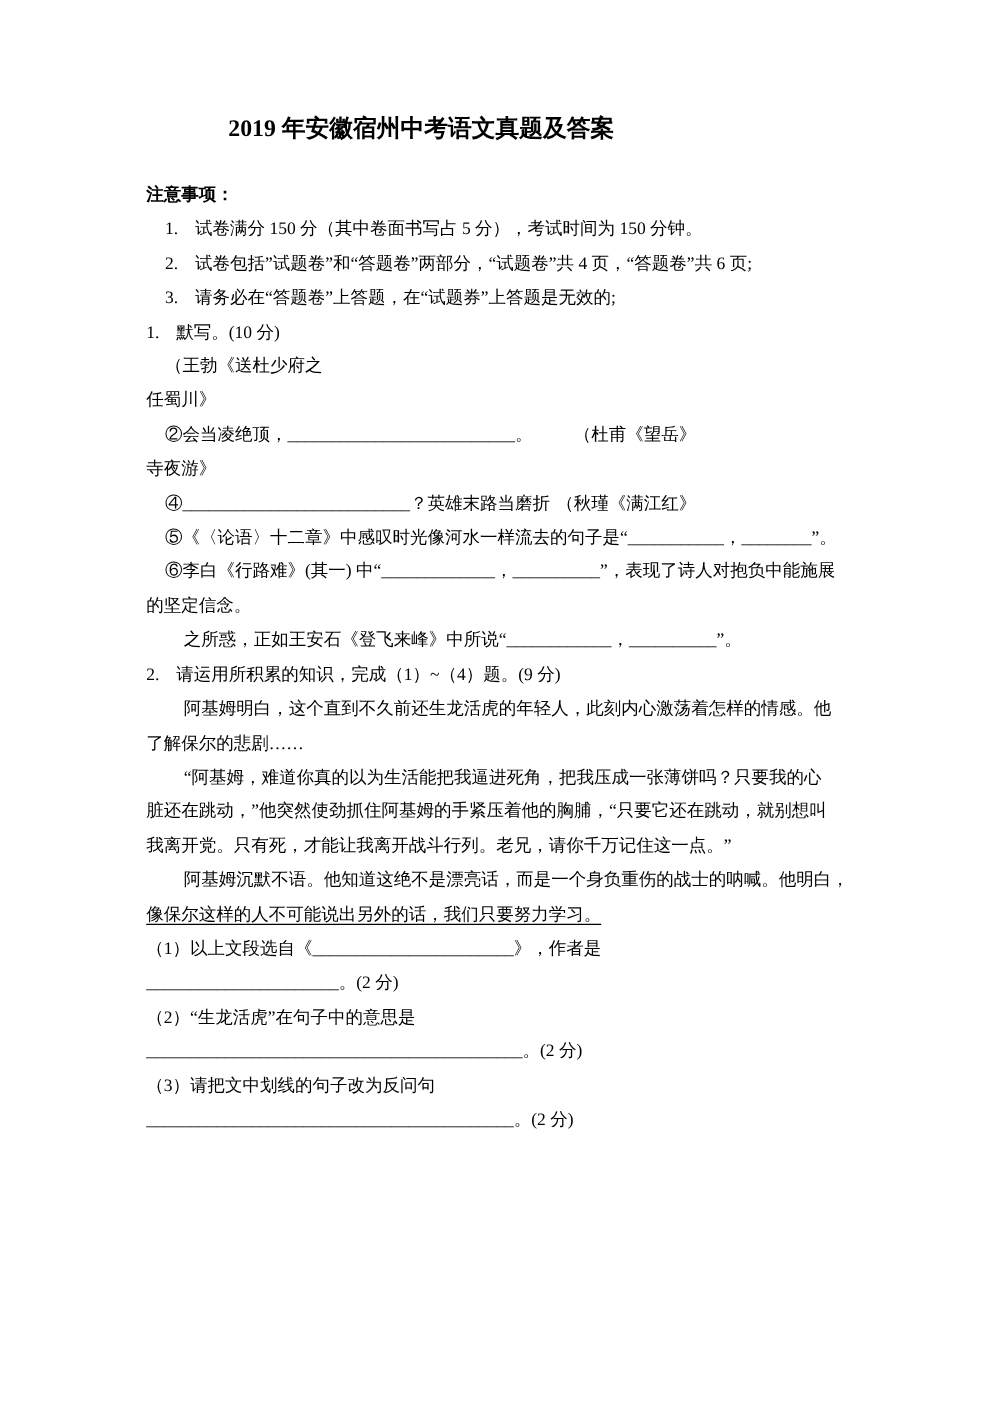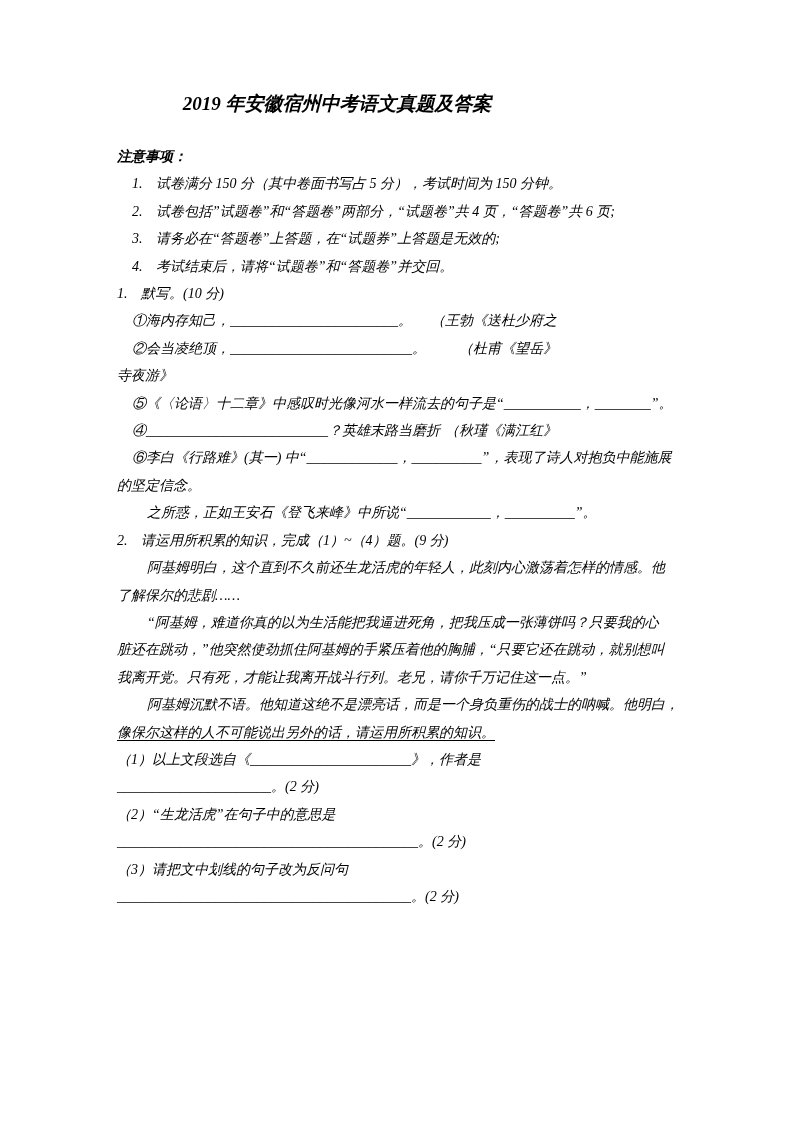--- a/index.html
+++ b/index.html
@@ -7,21 +7,20 @@
     position:relative;
     width:674px;height:1123px;
     box-sizing:border-box;
     padding:90px 117px 0 117px;
     background:#ffffff;
     color:#000000;
     font-family:"Liberation Serif","DejaVu Serif",serif;
     font-size:14px;
     line-height:27.4px;
     overflow:hidden;
-    font-style:italic;
   }
   .title{
     margin:0 0 25px 0;
     font-size:19px;
     font-weight:bold;
     text-align:center;
     line-height:28px;
     white-space:nowrap;
   }
   .heading{font-weight:bold;}
@@ -39,60 +38,59 @@
 <div class="page">
 
   <h1 class="title">2019 年安徽宿州中考语文真题及答案</h1>
 
   <div class="line heading">注意事项：</div>
 
   <div>
       <div class="line ind1"><span class="num">1.</span><span class="seg">试卷满分 150 分（其中卷面书写占 5 分），考试时间为 150 分钟。</span></div>
       <div class="line ind1"><span class="num">2.</span><span class="seg">试卷包括”试题卷”和“答题卷”两部分，“试题卷”共 4 页，“答题卷”共 6 页;</span></div>
       <div class="line ind1"><span class="num">3.</span><span class="seg">请务必在“答题卷”上答题，在“试题券”上答题是无效的;</span></div>
-      <div class="line ind1"><span class="num">4.</span><span class="seg">考试结束后，请将“试题卷”和“答题卷”并交回。</span></div>
     </div>
 
 
   <div class="line">
     <span class="num">1.</span><span>默写。(10 分)</span>
   </div>
 
   <div>
       <div class="line ind1 split">
-        <span class="seg">①海内存知己，________________________。</span>
         <span class="seg">（王勃《送杜少府之</span>
       </div>
+      <div class="line ind0"><span class="seg">任蜀川》</span></div>
       <div class="line ind1 split">
         <span class="seg">②会当凌绝顶，__________________________。</span>
         <span class="seg">（杜甫《望岳》</span>
       </div>
       <div class="line ind0"><span class="seg">寺夜游》</span></div>
-      <div class="line ind1"><span class="seg">⑤《〈论语〉十二章》中感叹时光像河水一样流去的句子是“___________，________”。</span></div>
       <div class="line ind1 split">
         <span class="seg">④__________________________？英雄末路当磨折</span>
         <span class="seg">（秋瑾《满江红》</span>
       </div>
+      <div class="line ind1"><span class="seg">⑤《〈论语〉十二章》中感叹时光像河水一样流去的句子是“___________，________”。</span></div>
       <div class="line ind1"><span class="seg">⑥李白《行路难》(其一) 中“_____________，__________”，表现了诗人对抱负中能施展</span></div>
       <div class="line ind0"><span class="seg">的坚定信念。</span></div>
       <div class="line ind2"><span class="seg">之所惑，正如王安石《登飞来峰》中所说“____________，__________”。</span></div>
     </div>
 
   <div class="line">
     <span class="num">2.</span><span>请运用所积累的知识，完成（1）~（4）题。(9 分)</span>
   </div>
 
   <div>
       <div class="line ind2"><span class="seg">阿基姆明白，这个直到不久前还生龙活虎的年轻人，此刻内心激荡着怎样的情感。他</span></div>
       <div class="line ind0"><span class="seg">了解保尔的悲剧……</span></div>
       <div class="line ind2"><span class="seg">“阿基姆，难道你真的以为生活能把我逼进死角，把我压成一张薄饼吗？只要我的心</span></div>
       <div class="line ind0"><span class="seg">脏还在跳动，”他突然使劲抓住阿基姆的手紧压着他的胸脯，“只要它还在跳动，就别想叫</span></div>
       <div class="line ind0"><span class="seg">我离开党。只有死，才能让我离开战斗行列。老兄，请你千万记住这一点。”</span></div>
       <div class="line ind2"><span class="seg">阿基姆沉默不语。他知道这绝不是漂亮话，而是一个身负重伤的战士的呐喊。他明白，</span></div>
-      <div class="line ind0"><span class="seg u">像保尔这样的人不可能说出另外的话，请运用所积累的知识。</span></div>
+      <div class="line ind0"><span class="seg u">像保尔这样的人不可能说出另外的话，我们只要努力学习。</span></div>
       <div class="line ind0"><span class="seg">（1）以上文段选自《_______________________》，作者是</span></div>
       <div class="line ind0"><span class="seg">______________________。(2 分)</span></div>
       <div class="line ind0"><span class="seg">（2）“生龙活虎”在句子中的意思是</span></div>
       <div class="line ind0"><span class="seg">___________________________________________。(2 分)</span></div>
       <div class="line ind0"><span class="seg">（3）请把文中划线的句子改为反问句</span></div>
       <div class="line ind0"><span class="seg">__________________________________________。(2 分)</span></div>
     </div>
 
 </div>
 

